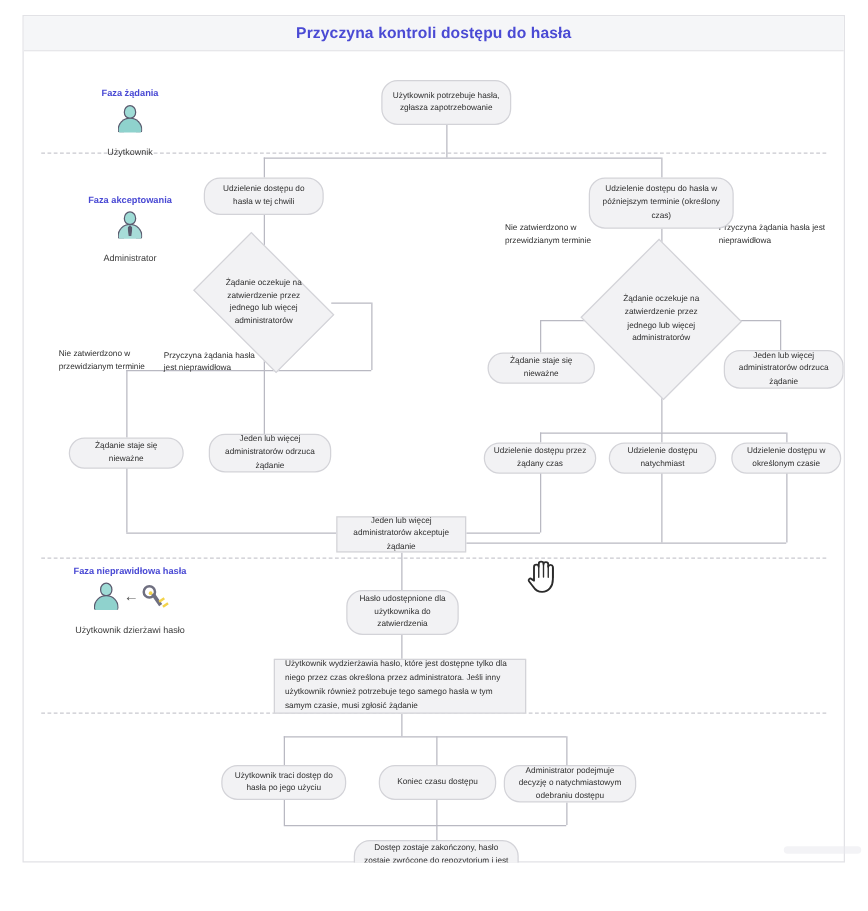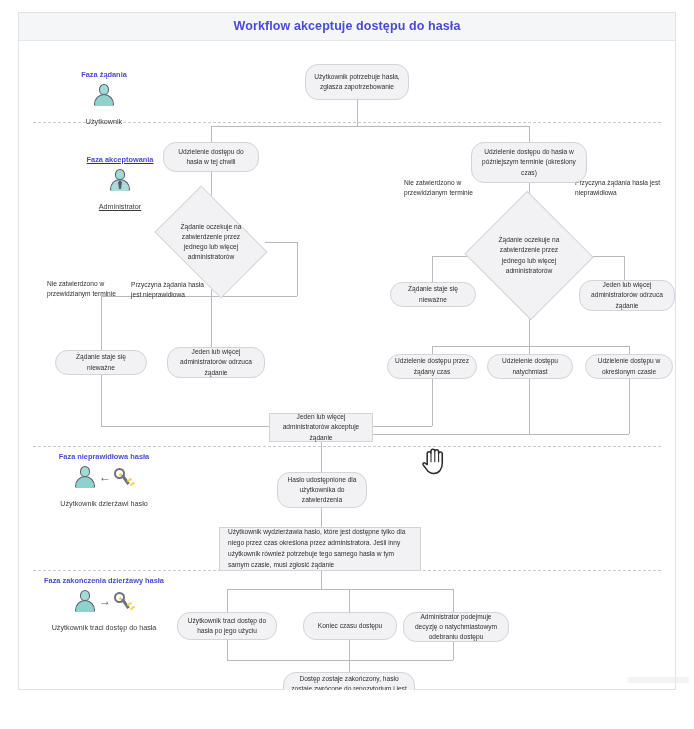--- a/index.html
+++ b/index.html
@@ -149,41 +149,41 @@
     position:absolute;left:608px;top:664px;width:62px;height:6px;
     background:#e9e9ee;border-radius:3px;opacity:.55;
   }
 </style>
 </head>
 <body>
 
 <div class="frame">
 
   <div class="title-bar">
-    <div class="title">Workflow akceptuje dostępu do hasła</div>
+    <div class="title">Przyczyna kontroli dostępu do hasła</div>
   </div>
 
   <div class="canvas">
 
     <div class="lane-div" style="top:80px;"></div>
     <div class="lane-div" style="top:404px;"></div>
     <div class="lane-div" style="top:528px;"></div>
 
     <div class="phase" style="left:10px;top:28px;">
       <div class="plabel">Faza żądania</div>
       <div class="icons">
         <span class="person">
             <i class="head"></i>
             <i class="body"></i>
           </span>
       </div>
       <div class="prole">Użytkownik</div>
     </div>
 
-    <div class="phase" style="left:26px;top:113px;text-decoration:underline;">
+    <div class="phase" style="left:10px;top:113px;">
       <div class="plabel">Faza akceptowania</div>
       <div class="icons">
         <span class="person admin">
             <i class="head"></i>
             <i class="body"></i>
           </span>
       </div>
       <div class="prole">Administrator</div>
     </div>
 
@@ -198,37 +198,20 @@
         <span class="key">
             <i class="ring"></i>
             <i class="shaft"></i>
             <i class="tooth1"></i>
             <i class="tooth2"></i>
           </span>
       </div>
       <div class="prole">Użytkownik dzierżawi hasło</div>
     </div>
 
-    <div class="phase" style="left:10px;top:534px;">
-      <div class="plabel">Faza zakończenia dzierżawy hasła</div>
-      <div class="icons">
-        <span class="person">
-            <i class="head"></i>
-            <i class="body"></i>
-          </span>
-        <span class="arrowglyph">→</span>
-        <span class="key">
-            <i class="ring"></i>
-            <i class="shaft"></i>
-            <i class="tooth1"></i>
-            <i class="tooth2"></i>
-          </span>
-      </div>
-      <div class="prole">Użytkownik traci dostęp do hasła</div>
-    </div>
 
     <div class="ln v" style="left:338px;top:58px;height:26px;"></div>
     <div class="ln h" style="left:192px;top:84px;width:318px;"></div>
     <div class="ln v" style="left:192px;top:84px;height:16px;"></div>
     <div class="ln v" style="left:510px;top:84px;height:16px;"></div>
 
     <div class="ln v" style="left:192px;top:130px;height:36px;"></div>
 
     <div class="ln v" style="left:510px;top:141px;height:28px;"></div>
 

